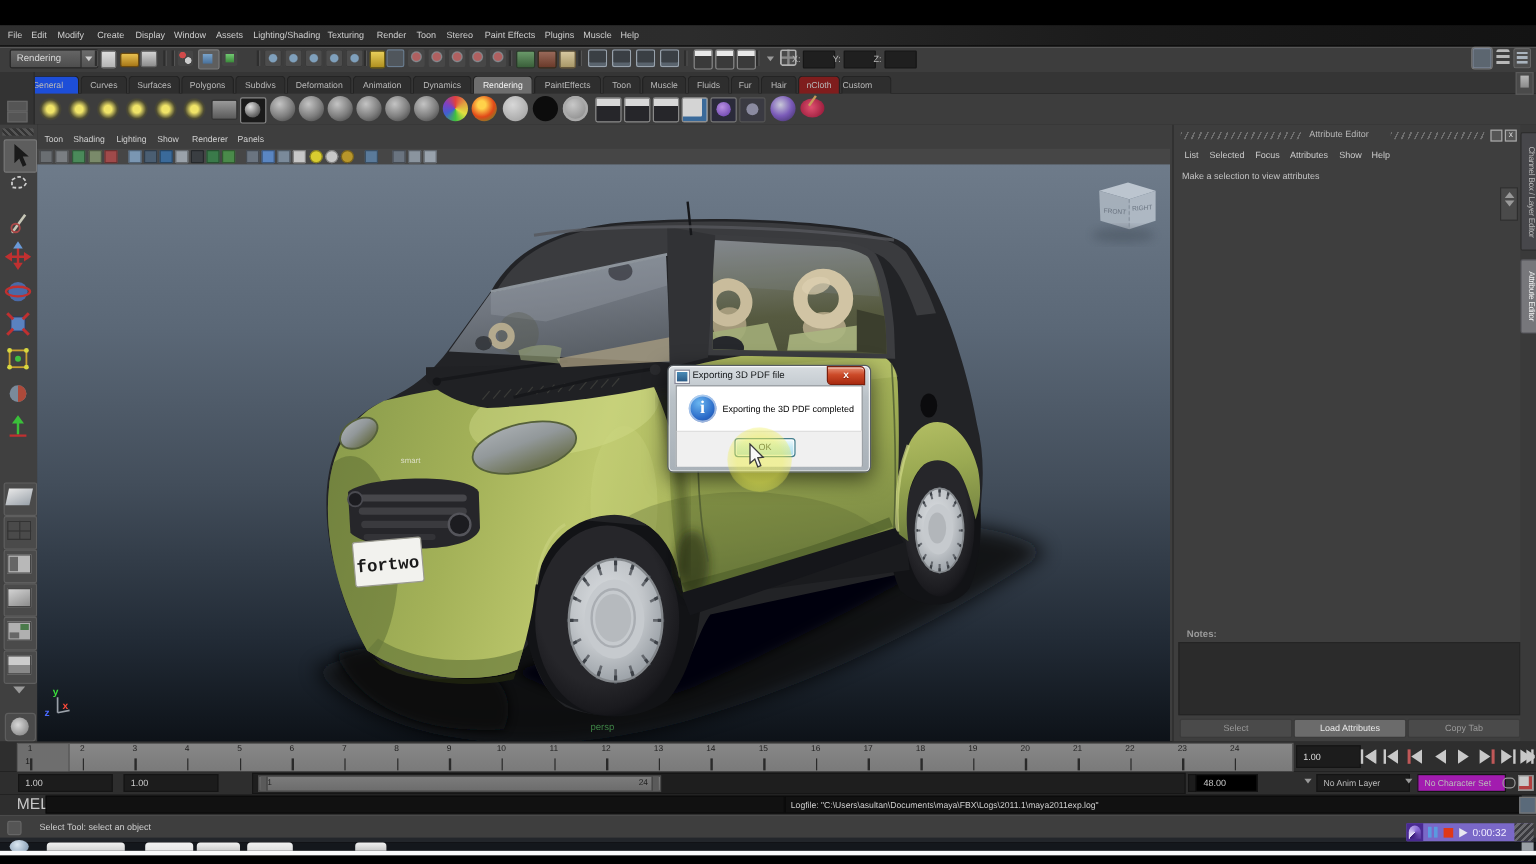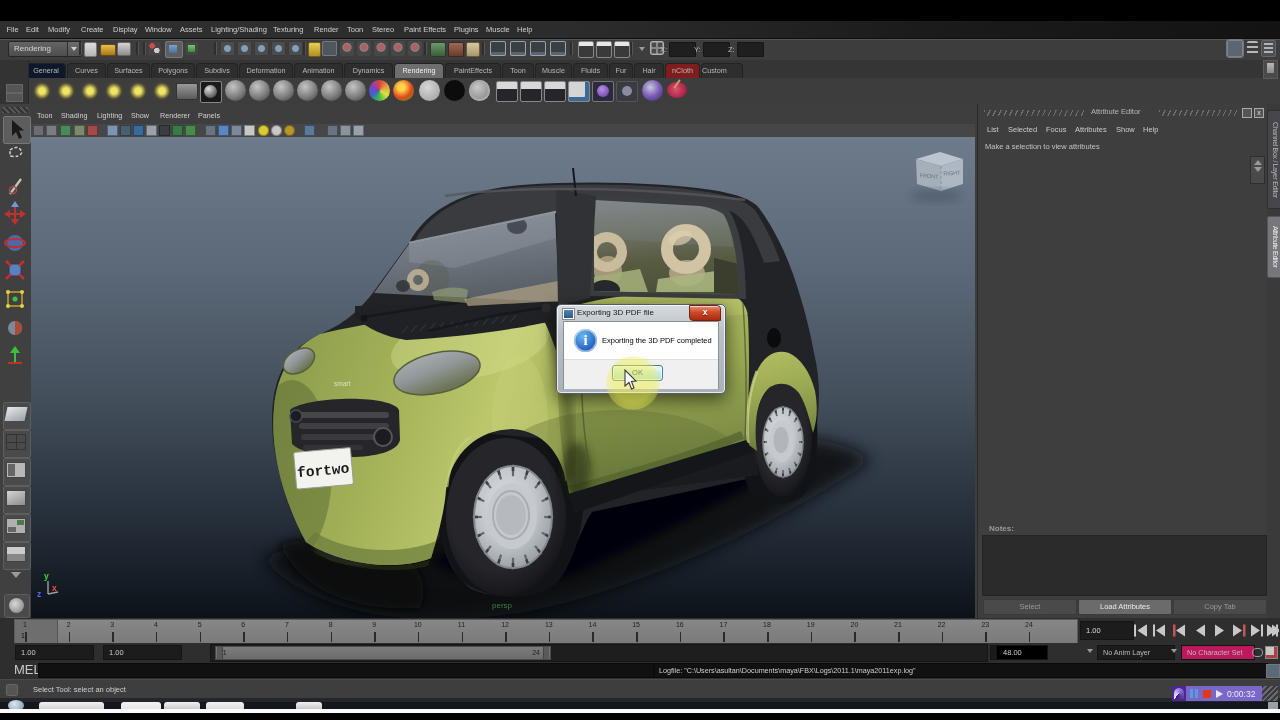--- a/index.html
+++ b/index.html
@@ -73,21 +73,21 @@
       <div class="ico" style="left:669px;top:2px;width:25px;height:13px;background:#1f1f1f;border:1px solid #161616;border-radius:1px"></div>
       <div class="abs" style="left:694px;top:5px;font-size:7.5px;color:#b8b8b8">Y:</div>
       <div class="ico" style="left:703px;top:2px;width:25px;height:13px;background:#1f1f1f;border:1px solid #161616;border-radius:1px"></div>
       <div class="abs" style="left:728px;top:5px;font-size:7.5px;color:#b8b8b8">Z:</div>
       <div class="ico" style="left:737px;top:2px;width:25px;height:13px;background:#1f1f1f;border:1px solid #161616;border-radius:1px"></div>
       <div class="ico" style="left:1227px;top:0px;width:16px;height:17px;background:#5c6670;box-shadow:inset 0 0 0 1px #7a8494;outline:1px solid #777"></div>
       <div class="ico" style="left:1247px;top:1px;width:11px;height:14px;background:repeating-linear-gradient(#b8b8b8 0 2px,transparent 2px 5px)"></div>
       <div class="ico" style="left:1261px;top:0px;width:15px;height:17px;background:#4e4e4e;box-shadow:inset 0 0 0 1px #666;background-image:repeating-linear-gradient(#aab4be 0 2px,transparent 2px 4px);background-size:9px 10px;background-repeat:no-repeat;background-position:3px 3px"></div>
     </div>
     <div class="abs" style="left:0;top:60px;width:1280px;height:18px;background:#353535">
-      <div class="abs" style="left:26px;top:3px;width:38px;height:15px;background:#0f172a;border:1px solid #222;border-bottom:none;border-radius:4px 4px 0 0;color:#b8b8b8;font-size:7.2px;text-align:center;line-height:14px">General</div>
+      <div class="abs" style="left:26px;top:3px;width:38px;height:15px;background:#1d4ed8;border:1px solid #222;border-bottom:none;border-radius:4px 4px 0 0;color:#b8b8b8;font-size:7.2px;line-height:14px">General</div>
       <div class="abs" style="left:67px;top:3px;width:37px;height:15px;background:#2e2e2e;border:1px solid #222;border-bottom:none;border-radius:4px 4px 0 0;color:#b8b8b8;font-size:7.2px;text-align:center;line-height:14px">Curves</div>
       <div class="abs" style="left:107px;top:3px;width:41px;height:15px;background:#2e2e2e;border:1px solid #222;border-bottom:none;border-radius:4px 4px 0 0;color:#b8b8b8;font-size:7.2px;text-align:center;line-height:14px">Surfaces</div>
       <div class="abs" style="left:151px;top:3px;width:42px;height:15px;background:#2e2e2e;border:1px solid #222;border-bottom:none;border-radius:4px 4px 0 0;color:#b8b8b8;font-size:7.2px;text-align:center;line-height:14px">Polygons</div>
       <div class="abs" style="left:196px;top:3px;width:40px;height:15px;background:#2e2e2e;border:1px solid #222;border-bottom:none;border-radius:4px 4px 0 0;color:#b8b8b8;font-size:7.2px;text-align:center;line-height:14px">Subdivs</div>
       <div class="abs" style="left:239px;top:3px;width:52px;height:15px;background:#2e2e2e;border:1px solid #222;border-bottom:none;border-radius:4px 4px 0 0;color:#b8b8b8;font-size:7.2px;text-align:center;line-height:14px">Deformation</div>
       <div class="abs" style="left:294px;top:3px;width:47px;height:15px;background:#2e2e2e;border:1px solid #222;border-bottom:none;border-radius:4px 4px 0 0;color:#b8b8b8;font-size:7.2px;text-align:center;line-height:14px">Animation</div>
       <div class="abs" style="left:344px;top:3px;width:47px;height:15px;background:#2e2e2e;border:1px solid #222;border-bottom:none;border-radius:4px 4px 0 0;color:#b8b8b8;font-size:7.2px;text-align:center;line-height:14px">Dynamics</div>
       <div class="abs" style="left:394px;top:3px;width:48px;height:15px;background:#6e6e6e;border:1px solid #222;border-bottom:none;border-radius:4px 4px 0 0;color:#f2f2f2;font-size:7.2px;text-align:center;line-height:14px">Rendering</div>
       <div class="abs" style="left:445px;top:3px;width:54px;height:15px;background:#2e2e2e;border:1px solid #222;border-bottom:none;border-radius:4px 4px 0 0;color:#b8b8b8;font-size:7.2px;text-align:center;line-height:14px">PaintEffects</div>
       <div class="abs" style="left:502px;top:3px;width:30px;height:15px;background:#2e2e2e;border:1px solid #222;border-bottom:none;border-radius:4px 4px 0 0;color:#b8b8b8;font-size:7.2px;text-align:center;line-height:14px">Toon</div>
@@ -603,21 +603,21 @@
           <div class="abs" style="right:10px;top:2px;font-size:7px;color:#222">24</div>
           <div class="abs" style="right:1px;top:0;width:5px;height:12px;background:#5a5a5a;border-left:1px solid #444"></div>
           <div class="abs" style="left:1px;top:0;width:5px;height:12px;background:#5a5a5a;border-right:1px solid #444"></div>
         </div>
       </div>
       <div class="abs" style="left:990px;top:2px;width:46px;height:13px;background:#1c1c1c;border:1px solid #141414;color:#cccccc;font-size:7.5px;line-height:13px;padding-left:6px">24.00</div>
       <div class="abs" style="left:996px;top:2px;width:44px;height:13px;background:#000000;border:1px solid #141414;color:#cccccc;font-size:7.5px;line-height:13px;padding-left:6px">48.00</div>
       <div class="abs" style="left:1087px;top:6px;border-left:3.5px solid transparent;border-right:3.5px solid transparent;border-top:4.5px solid #9a9a9a"></div>
       <div class="abs" style="left:1097px;top:2px;width:71px;height:13px;background:#1c1c1c;border:1px solid #141414;color:#bbbbbb;font-size:7.2px;line-height:13px;padding-left:5px">No Anim Layer</div>
       <div class="abs" style="left:1171px;top:6px;border-left:3.5px solid transparent;border-right:3.5px solid transparent;border-top:4.5px solid #9a9a9a"></div>
-      <div class="abs" style="left:1181px;top:2px;width:67px;height:13px;background:#be185d;border:1px solid #141414;color:#bbbbbb;font-size:7.2px;line-height:13px;padding-left:5px">No Character Set</div>
+      <div class="abs" style="left:1181px;top:2px;width:67px;height:13px;background:#a21caf;border:1px solid #141414;color:#bbbbbb;font-size:7.2px;line-height:13px;padding-left:5px">No Character Set</div>
       <div class="abs" style="left:1252px;top:5px;width:9px;height:7px;border:1.5px solid #9a9a9a;border-radius:4px"></div>
       <div class="abs" style="left:1265px;top:3px;width:11px;height:11px;background:#c8c8c8;border:1px solid #888;box-shadow:inset -3px -3px 0 #b04040"></div>
     </div>
     <div class="abs" style="left:0;top:662px;width:1280px;height:17px;background:#2e2e2e">
       <div class="abs" style="left:14px;top:0;font-size:13px;color:#c8c8c8">MEL</div>
       <div class="abs" style="left:38px;top:1px;width:614px;height:13px;background:#111;border:1px solid #0a0a0a"></div>
       <div class="abs" style="left:654px;top:1px;width:608px;height:13px;background:#111;border:1px solid #0a0a0a;color:#cfcfcf;font-size:7.2px;line-height:13px;padding-left:4px">Logfile: "C:\Users\asultan\Documents\maya\FBX\Logs\2011.1\maya2011exp.log"</div>
       <div class="abs" style="left:1266px;top:2px;width:12px;height:12px;background:#5a6a7a;border:1px solid #777"></div>
     </div>
     <div class="abs" style="left:0;top:679px;width:1280px;height:19px;background:#3e3e3e;border-top:1px solid #4a4a4a">

